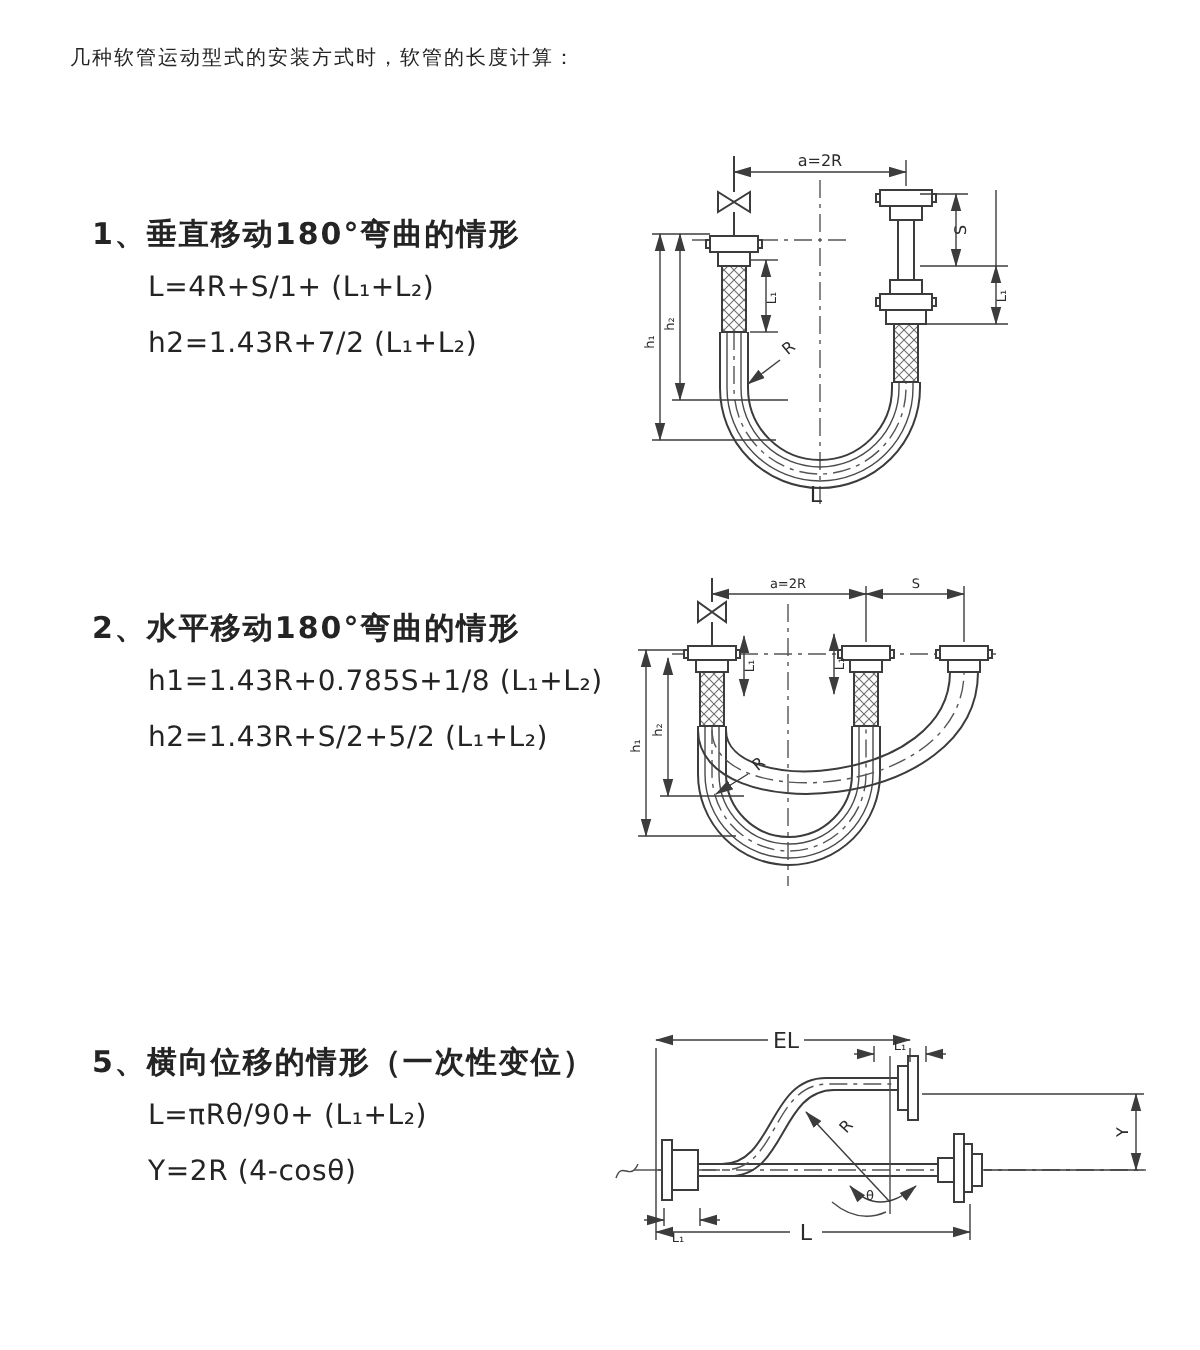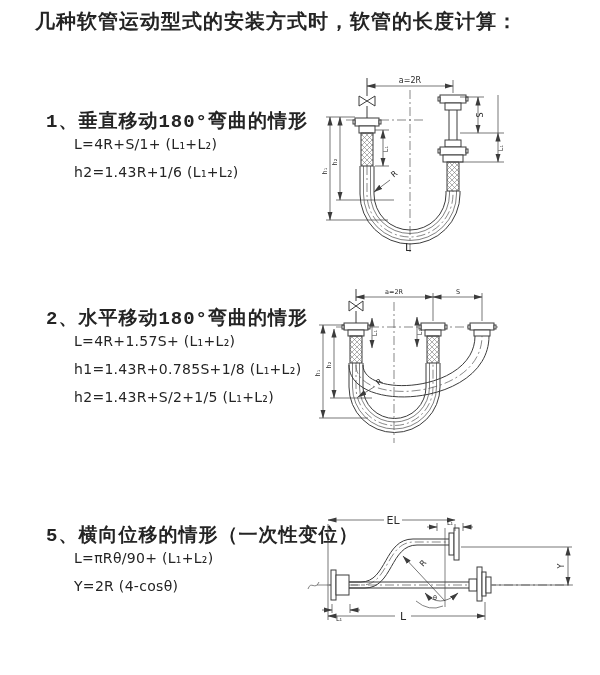--- a/index.html
+++ b/index.html
@@ -2,25 +2,25 @@
 <html><head>
 <meta charset="utf-8">
 <style>
   html,body{margin:0;padding:0;}
   body{
     width:600px;height:675px;background:#ffffff;position:relative;overflow:hidden;
     font-family:"DejaVu Sans","Liberation Sans",sans-serif;color:#242424;
   }
   .page{position:absolute;inset:0;}
   .title{
-    position:absolute;left:35px;top:8px;font-size:20px;font-weight:700;
+    position:absolute;left:35px;top:22px;font-size:10px;font-weight:400;
     letter-spacing:1px;white-space:nowrap;
   }
   .sec{position:absolute;left:46px;}
-  .sec-heading{font-size:19px;font-weight:600;letter-spacing:1px;white-space:nowrap;height:19px;font-family:Liberation Mono, monospace;}
+  .sec-heading{font-size:15px;font-weight:600;letter-spacing:1px;white-space:nowrap;height:19px;}
   .formula{font-size:14px;margin-top:9px;margin-left:28px;height:19px;white-space:nowrap;letter-spacing:0.3px;}
   #sec1{top:108px;}
   #sec2{top:305px;}
   #sec3{top:522px;}
   .diag{position:absolute;}
   #d1{left:312px;top:70px;}
   #d2{left:312px;top:287px;}
   #d3{left:305px;top:503px;}
   svg .ln{stroke:#3c3c3c;stroke-width:1;fill:none;}
   svg .thin{stroke:#4a4a4a;stroke-width:0.7;fill:none;}
@@ -50,28 +50,27 @@
   </defs>
 </svg>
 
 <div class="page">
 
   <div class="title">几种软管运动型式的安装方式时，软管的长度计算：</div>
 
   <section class="sec" id="sec1">
     <div class="sec-heading">1、垂直移动180°弯曲的情形</div>
     <div class="formula">L=4R+S/1+ (L₁+L₂)</div>
-    <div class="formula">h2=1.43R+1/6 (L₁+L₂)</div>
+    <div class="formula">h2=1.43R+7/2 (L₁+L₂)</div>
   </section>
 
   <section class="sec" id="sec2">
     <div class="sec-heading">2、水平移动180°弯曲的情形</div>
-    <div class="formula">L=4R+1.57S+ (L₁+L₂)</div>
     <div class="formula">h1=1.43R+0.785S+1/8 (L₁+L₂)</div>
-    <div class="formula">h2=1.43R+S/2+1/5 (L₁+L₂)</div>
+    <div class="formula">h2=1.43R+S/2+5/2 (L₁+L₂)</div>
   </section>
 
   <section class="sec" id="sec3">
     <div class="sec-heading">5、横向位移的情形（一次性变位）</div>
     <div class="formula">L=πRθ/90+ (L₁+L₂)</div>
     <div class="formula">Y=2R (4-cosθ)</div>
   </section>
 
   <svg id="d1" class="diag" width="280" height="185" viewBox="0 0 280 185">
 

